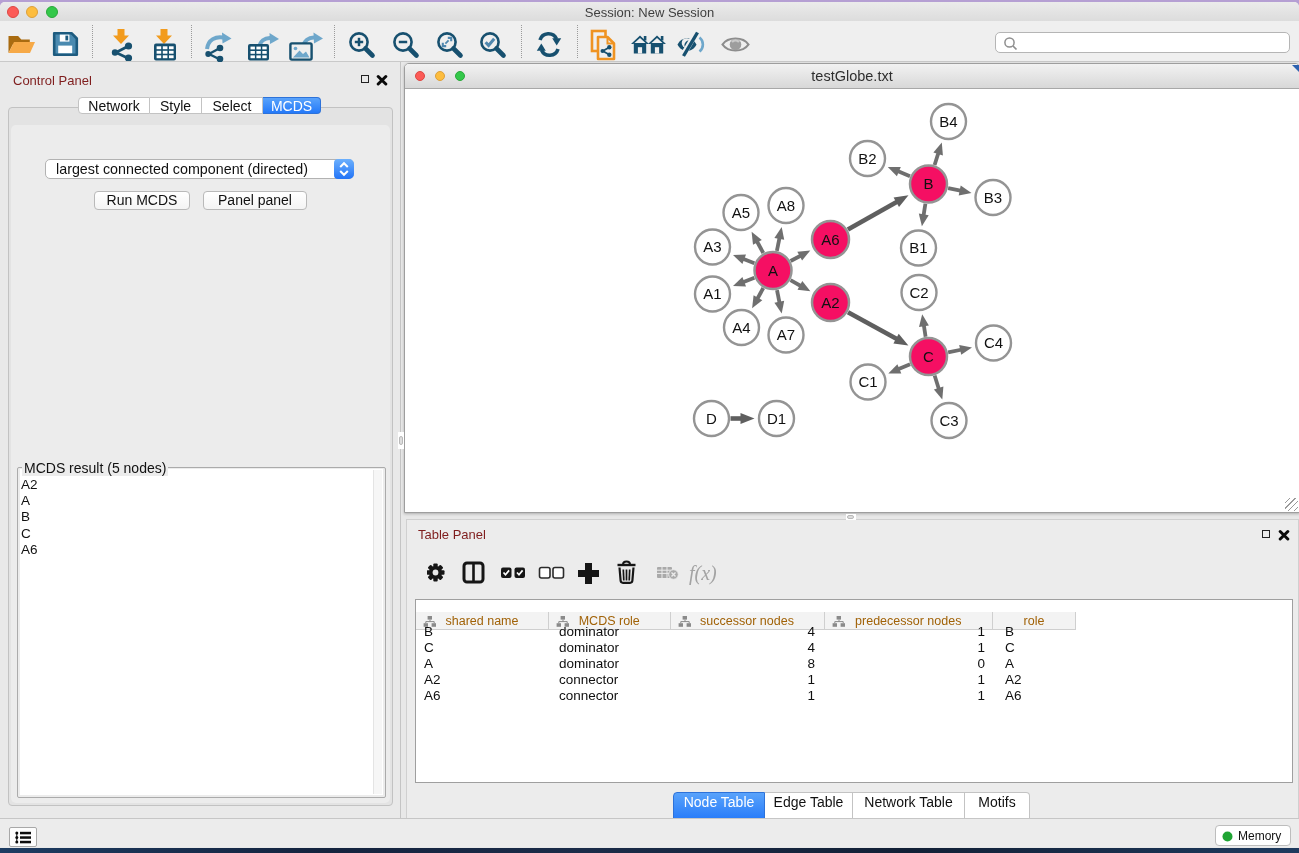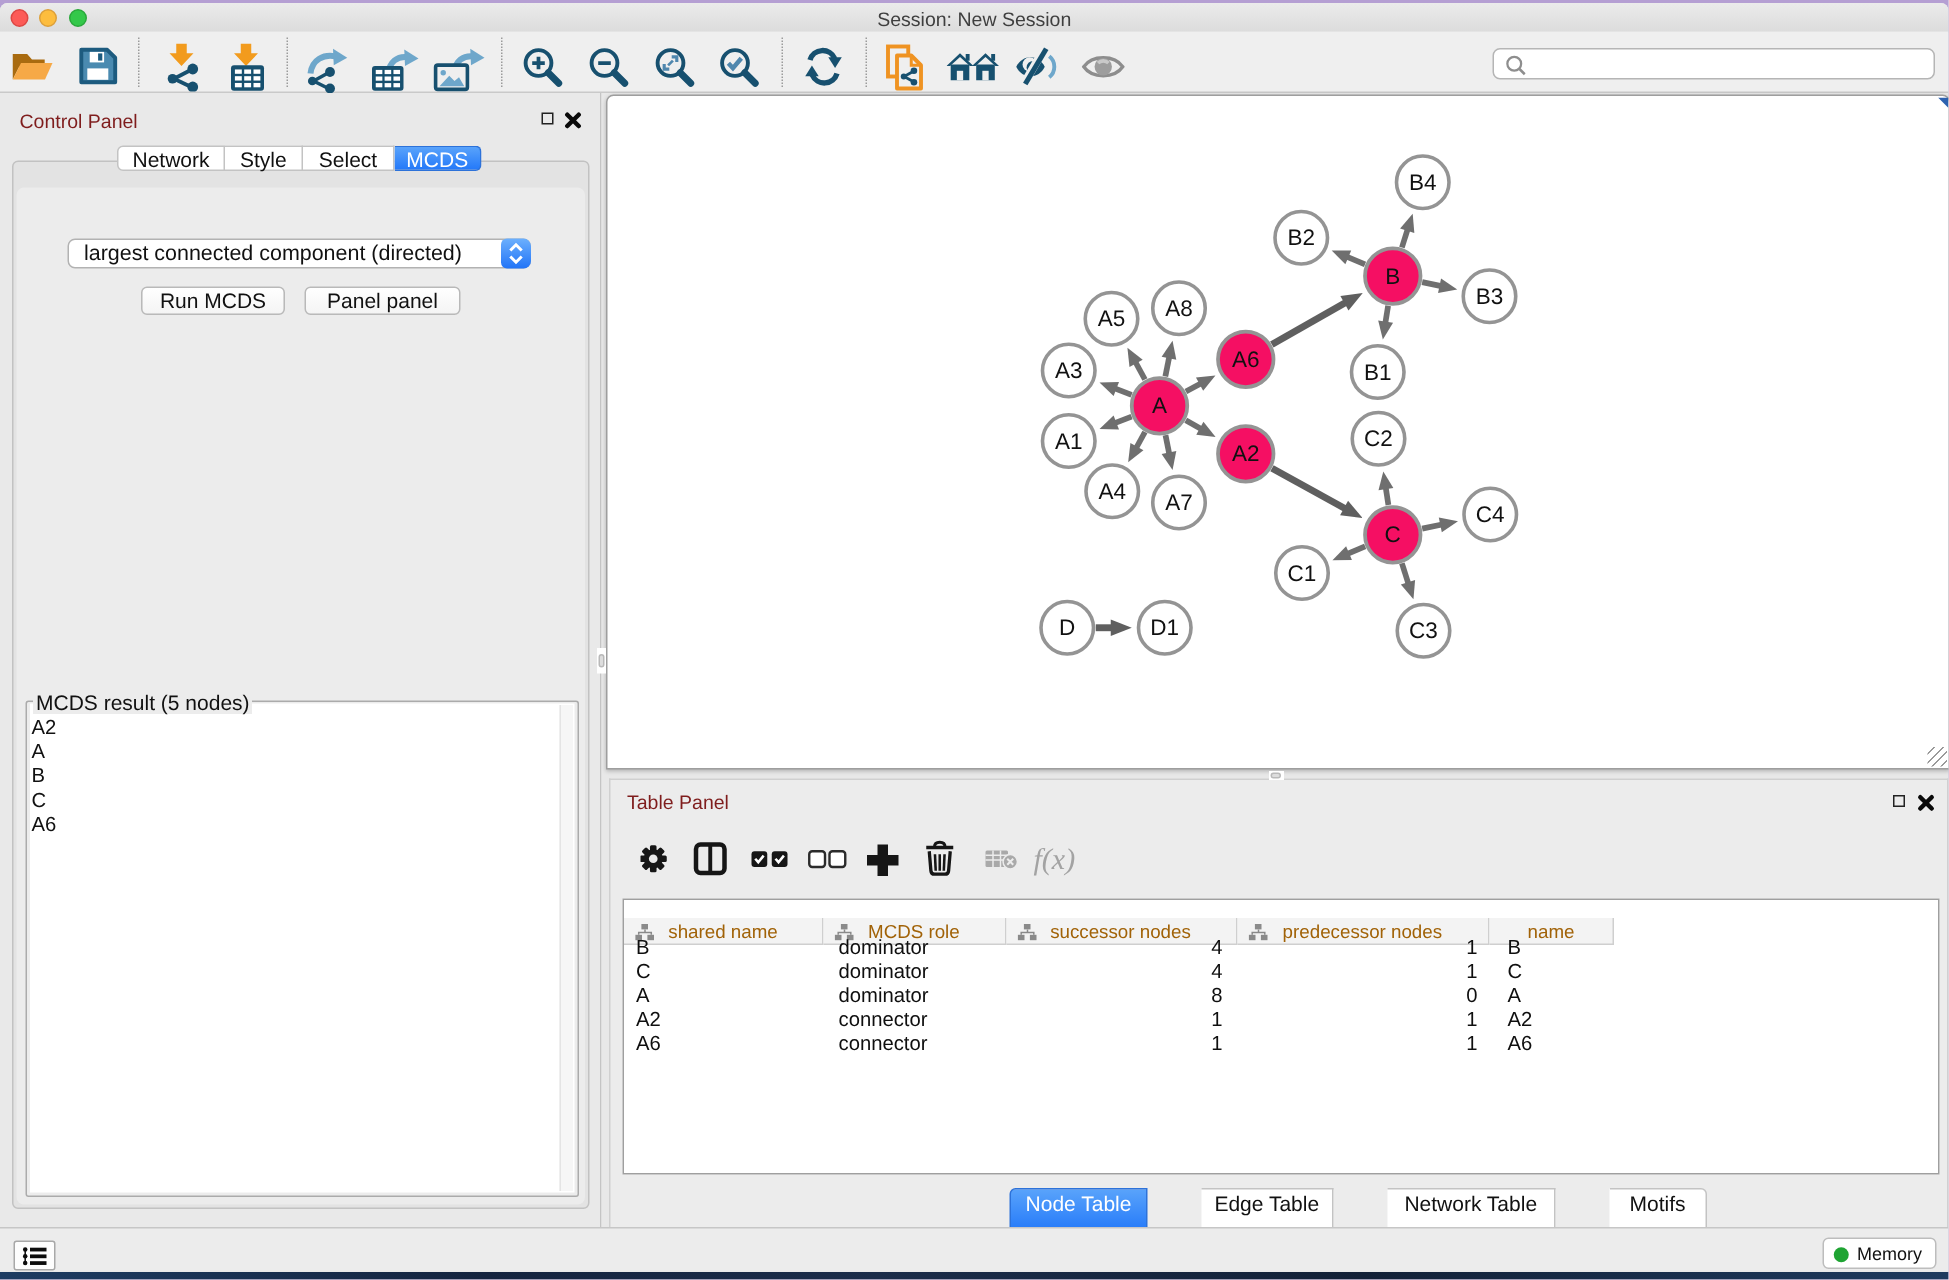--- a/index.html
+++ b/index.html
@@ -57,21 +57,21 @@
 
 .tpanel { position:absolute; left:406px; top:517px; width:893px; height:299px; background:#ececec; border:1px solid #d0d0d0; border-bottom:none; }
 .ttable { position:absolute; left:8px; top:79px; width:878px; height:184px; background:#fff; border:1px solid #9f9f9f; }
 .thead { position:absolute; left:0; top:12px; height:18px; background:#f3f3f3; border-right:1px solid #cfcfcf; border-bottom:1px solid #cfcfcf; font-size:12.5px; color:#a16207; }
 .thead .lbl { position:absolute; top:2px; width:100%; text-align:center; }
 .treeicon { position:absolute; left:7px; top:3px; }
 .trow { position:absolute; font-size:13.5px; color:#0f0f0f; height:16px; line-height:16px; }
 .num { text-align:right; }
 
 .btabs { position:absolute; left:266px; top:272px; }
-.btabs .seg { height:30px;gap:36px; }
+.btabs .seg { height:30px; }
 .btabs .seg div { line-height:18px; }
 
 .statusbar { position:absolute; left:0; top:816px; width:1299px; height:29px; background:#ececec; border-top:1px solid #c6c6c6; }
 .listbtn { position:absolute; left:9px; top:8px; width:28px; height:20px; background:#fdfdfd; border:1.5px solid #a8a8a8; border-radius:2px; }
 .membtn { position:absolute; right:8px; top:6px; width:76px; height:21px; background:#fff; border:1px solid #bdbdbd; border-radius:4px; font-size:12px; color:#111; }
 .darkstrip { position:absolute; left:0; top:848px; width:1299px; height:5px; background:linear-gradient(90deg,#1d3c62,#14233e 25%,#1b2c49 45%,#122036 70%,#1e3a5e); }
 </style>
 <div class="mainwin">
 <div class="titlebar">
   <div class="tl t1"></div>
@@ -286,20 +286,26 @@
     </div>
   </div>
 </div>
 
 <div class="workspace"></div>
 <div class="abs" style="left:398px;top:430px;width:6px;height:17px;background:#fff;z-index:3"></div>
 <div class="abs" style="left:398.5px;top:434px;width:4px;height:9px;background:#ddd;border:1px solid #b9b9b9;border-radius:2px;z-index:4"></div>
 <div class="abs" style="left:846px;top:512px;width:10px;height:6px;background:#fff;z-index:3"></div>
 <div class="abs" style="left:847px;top:513px;width:7px;height:4px;background:#ddd;border:1px solid #b9b9b9;border-radius:2px;z-index:4"></div>
 <div class="netwin">
+  <div class="nettitle">
+    <div class="tl t1"></div>
+        <div class="tl t2"></div>
+        <div class="tl t3"></div>
+    <div class="wtitle">testGlobe.txt</div>
+  </div>
   <svg class="graph" style="left:1px;top:26px" width="893" height="424" viewBox="0 0 893 424" font-family="Liberation Sans, sans-serif">
         <line x1="348.4" y1="187.7" x2="336.3" y2="192.4" stroke="#6f6f6f" stroke-width="3.8"></line>
         <polygon points="327.0,196.0 336.4,187.0 340.0,196.4" fill="#6f6f6f"></polygon>
         <line x1="348.4" y1="173.3" x2="336.3" y2="168.6" stroke="#6f6f6f" stroke-width="3.8"></line>
         <polygon points="327.0,165.0 340.0,164.6 336.4,174.0" fill="#6f6f6f"></polygon>
         <line x1="357.3" y1="198.0" x2="351.0" y2="209.5" stroke="#6f6f6f" stroke-width="3.8"></line>
         <polygon points="346.1,218.2 347.6,205.3 356.3,210.2" fill="#6f6f6f"></polygon>
         <line x1="357.3" y1="163.0" x2="350.5" y2="150.5" stroke="#6f6f6f" stroke-width="3.8"></line>
         <polygon points="345.6,141.8 355.8,149.9 347.0,154.7" fill="#6f6f6f"></polygon>
         <line x1="371.0" y1="200.1" x2="373.7" y2="213.6" stroke="#6f6f6f" stroke-width="3.8"></line>
@@ -480,21 +486,21 @@
             <g fill="#8a8a8a">
               <rect x="4.6" y="1" width="4.4" height="3.6"></rect>
               <rect x="0.6" y="8.2" width="4.4" height="3.6"></rect>
               <rect x="8.6" y="8.2" width="4.4" height="3.6"></rect>
             </g>
             <path d="M7 4.6 V6.6 M2.8 8.2 V6.6 H11.2 V8.2" fill="none" stroke="#8a8a8a" stroke-width="1"></path>
           </svg>
           <div class="lbl">predecessor nodes</div>
         </div>
         <div class="thead" style="left:577px;width:83px">
-          <div class="lbl">name</div>
+          <div class="lbl">role</div>
         </div>
       </div>
       <div class="trow" style="left:17px;top:103.5px;width:120px">B</div>
       <div class="trow" style="left:152px;top:103.5px;width:120px">dominator</div>
       <div class="trow num" style="left:268px;top:103.5px;width:140px">4</div>
       <div class="trow num" style="left:438px;top:103.5px;width:140px">1</div>
       <div class="trow" style="left:598px;top:103.5px;width:80px">B</div>
       <div class="trow" style="left:17px;top:119.6px;width:120px">C</div>
       <div class="trow" style="left:152px;top:119.6px;width:120px">dominator</div>
       <div class="trow num" style="left:268px;top:119.6px;width:140px">4</div>

